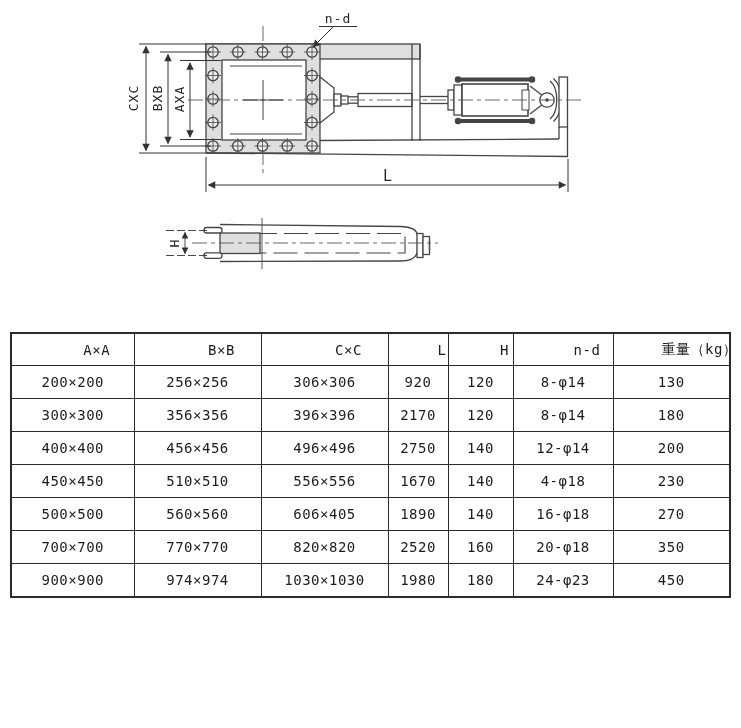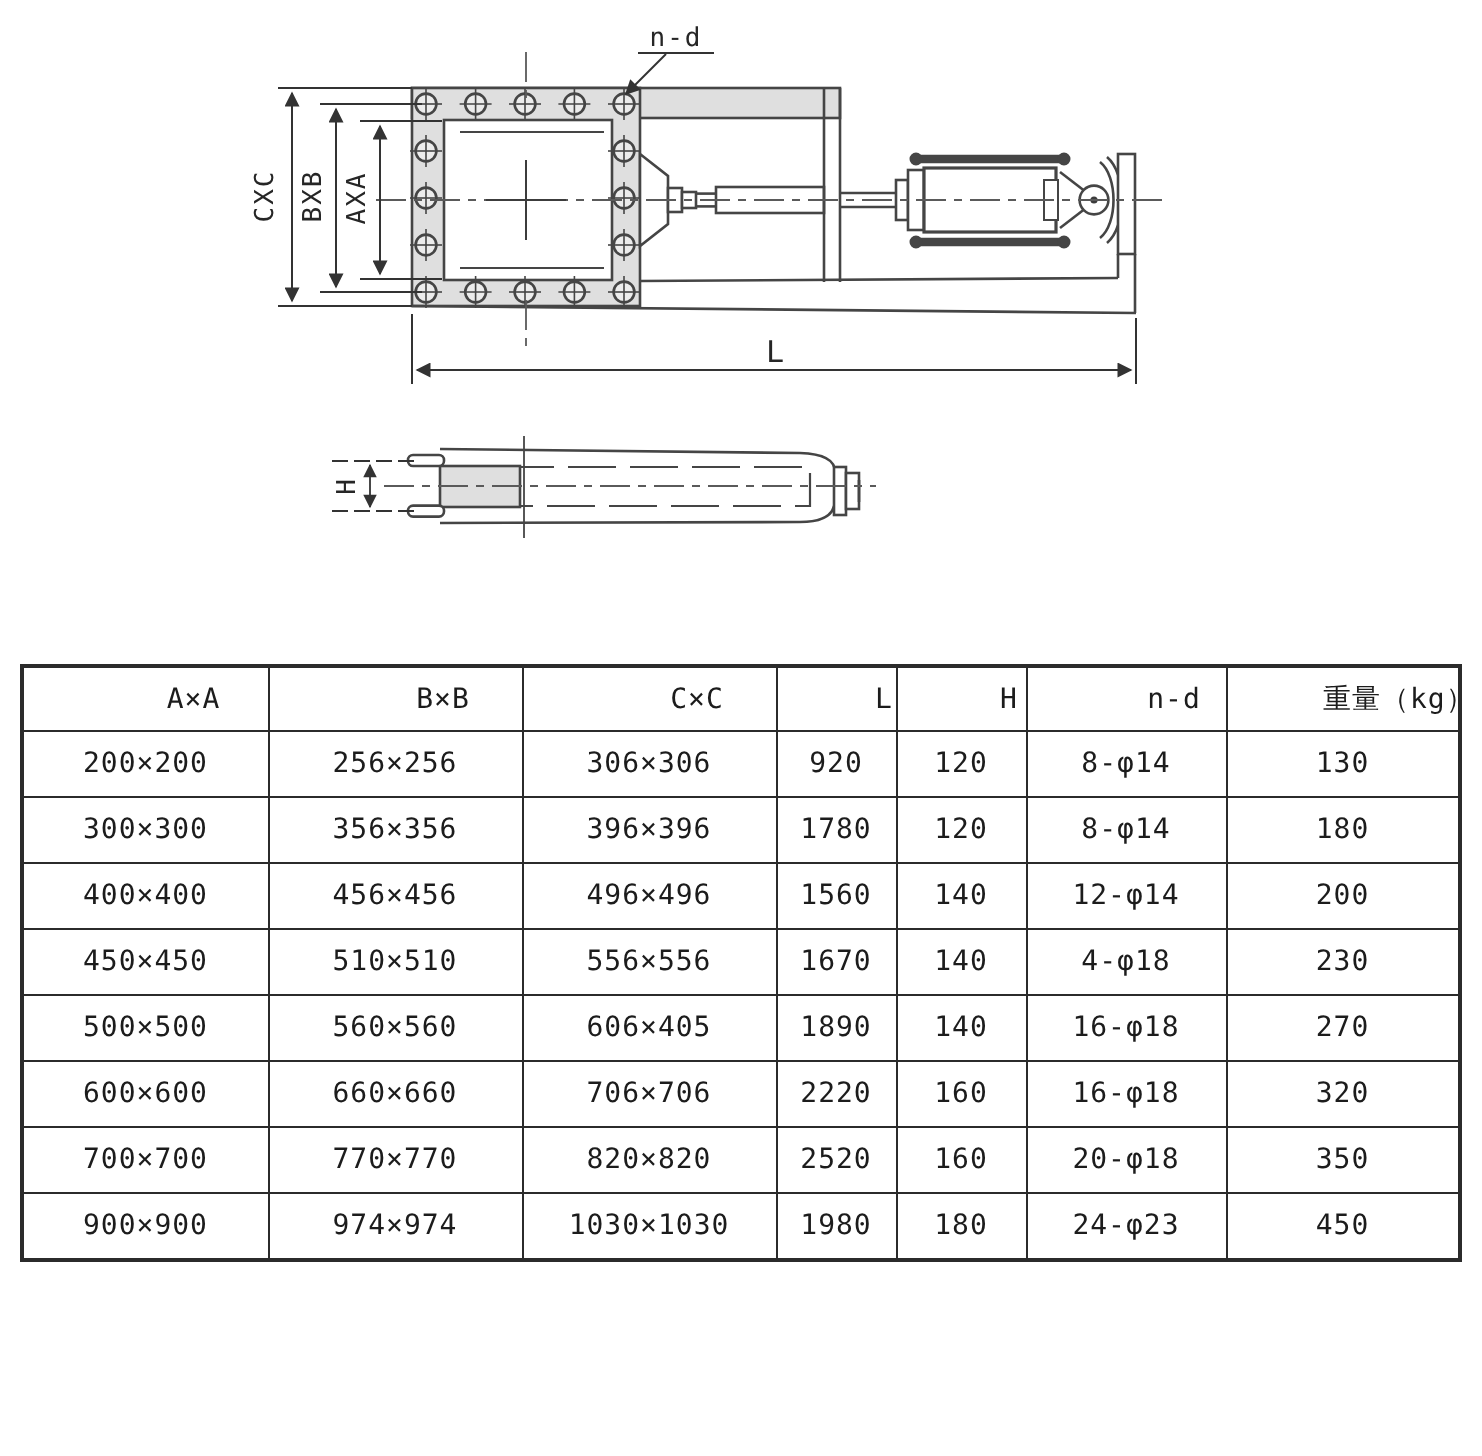--- a/index.html
+++ b/index.html
@@ -196,30 +196,30 @@
         <td>306×306</td>
         <td>920</td>
         <td>120</td>
         <td>8-φ14</td>
         <td>130</td>
       </tr>
       <tr>
         <td>300×300</td>
         <td>356×356</td>
         <td>396×396</td>
-        <td>1780</td>
+        <td>2170</td>
         <td>120</td>
         <td>8-φ14</td>
         <td>180</td>
       </tr>
       <tr>
         <td>400×400</td>
         <td>456×456</td>
         <td>496×496</td>
-        <td>1560</td>
+        <td>2750</td>
         <td>140</td>
         <td>12-φ14</td>
         <td>200</td>
       </tr>
       <tr>
         <td>450×450</td>
         <td>510×510</td>
         <td>556×556</td>
         <td>1670</td>
         <td>140</td>
@@ -229,29 +229,20 @@
       <tr>
         <td>500×500</td>
         <td>560×560</td>
         <td>606×405</td>
         <td>1890</td>
         <td>140</td>
         <td>16-φ18</td>
         <td>270</td>
       </tr>
       <tr>
-        <td>600×600</td>
-        <td>660×660</td>
-        <td>706×706</td>
-        <td>2220</td>
-        <td>160</td>
-        <td>16-φ18</td>
-        <td>320</td>
-      </tr>
-      <tr>
         <td>700×700</td>
         <td>770×770</td>
         <td>820×820</td>
         <td>2520</td>
         <td>160</td>
         <td>20-φ18</td>
         <td>350</td>
       </tr>
       <tr>
         <td>900×900</td>

